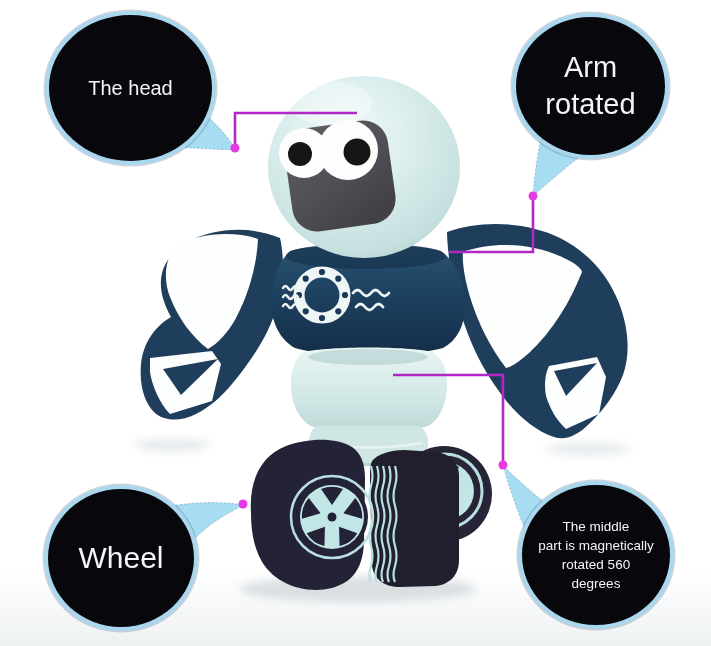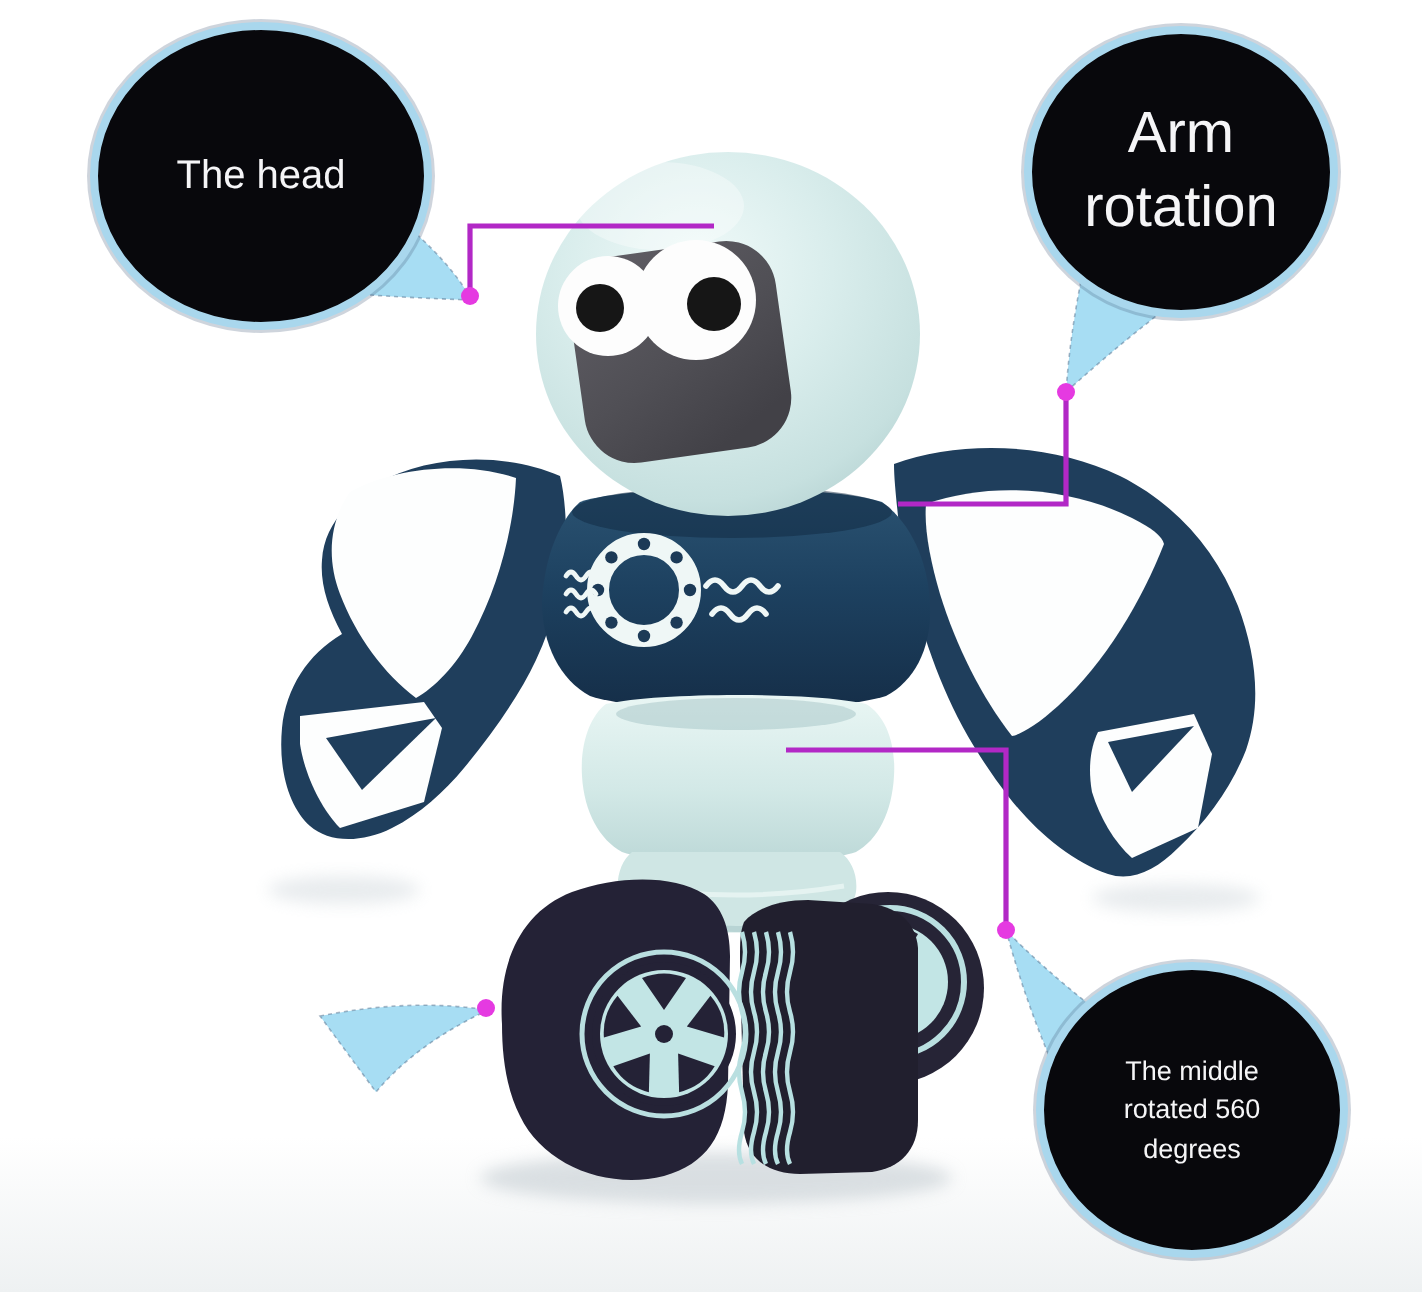--- a/index.html
+++ b/index.html
@@ -195,23 +195,27 @@
       </g>
     </g>
   </svg>
 
   <div class="bubble bubble-head">
     <div class="bl">The head</div>
   </div>
 
   <div class="bubble bubble-arm">
     <div class="bl">Arm</div>
-    <div class="bl">rotation</div>
-  </div>
-
+    <div class="bl">rotated</div>
+  </div>
+
+  <div class="bubble bubble-wheel">
+    <div class="bl">Wheel</div>
+  </div>
 
   <div class="bubble bubble-middle">
     <div class="bl">The middle</div>
+    <div class="bl">part is magnetically</div>
     <div class="bl">rotated 560</div>
     <div class="bl">degrees</div>
   </div>
 
 </div>
 
 </body></html>

